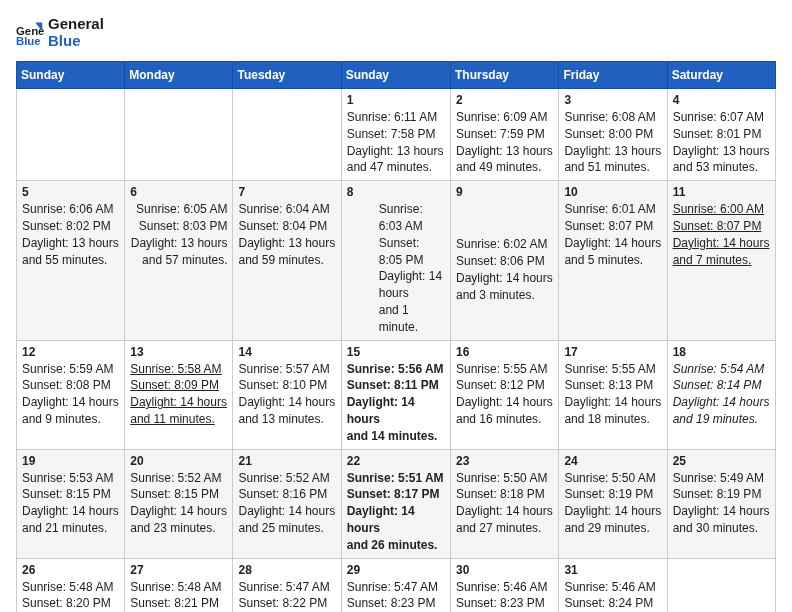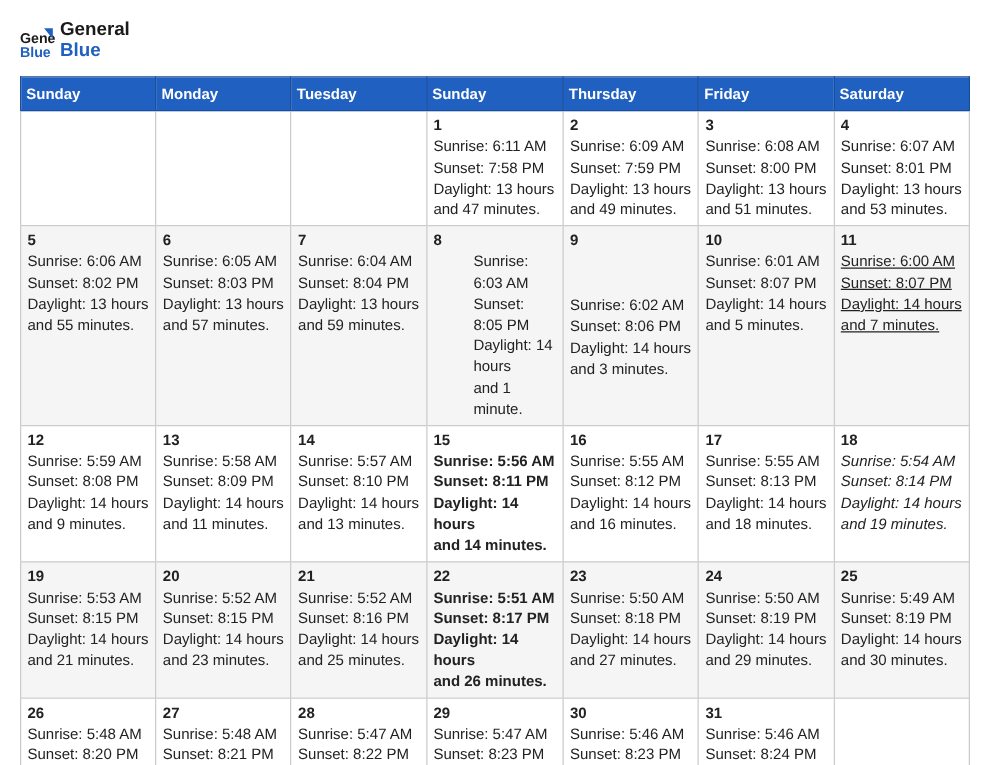--- a/index.html
+++ b/index.html
@@ -144,21 +144,21 @@
       <tr>
         <td>
           <div class="day-number">5</div>
           <div class="day-info" style="white-space: pre-line;">Sunrise: 6:06 AM
 Sunset: 8:02 PM
 Daylight: 13 hours
 and 55 minutes.</div>
         </td>
         <td>
           <div class="day-number">6</div>
-          <div class="day-info" style="white-space: pre-line;">Sunrise: 6:05 AM
+          <div class="day-info" style="white-space: pre-line; text-align: right;">Sunrise: 6:05 AM
 Sunset: 8:03 PM
 Daylight: 13 hours
 and 57 minutes.</div>
         </td>
         <td>
           <div class="day-number">7</div>
           <div class="day-info" style="white-space: pre-line;">Sunrise: 6:04 AM
 Sunset: 8:04 PM
 Daylight: 13 hours
 and 59 minutes.</div>
@@ -195,21 +195,21 @@
       <tr>
         <td>
           <div class="day-number">12</div>
           <div class="day-info" style="white-space: pre-line;">Sunrise: 5:59 AM
 Sunset: 8:08 PM
 Daylight: 14 hours
 and 9 minutes.</div>
         </td>
         <td>
           <div class="day-number">13</div>
-          <div class="day-info" style="white-space: pre-line;">Sunrise: 5:58 AM
+          <div class="day-info" style="white-space: pre-line; text-decoration: underline;">Sunrise: 5:58 AM
 Sunset: 8:09 PM
 Daylight: 14 hours
 and 11 minutes.</div>
         </td>
         <td>
           <div class="day-number">14</div>
           <div class="day-info" style="white-space: pre-line;">Sunrise: 5:57 AM
 Sunset: 8:10 PM
 Daylight: 14 hours
 and 13 minutes.</div>

